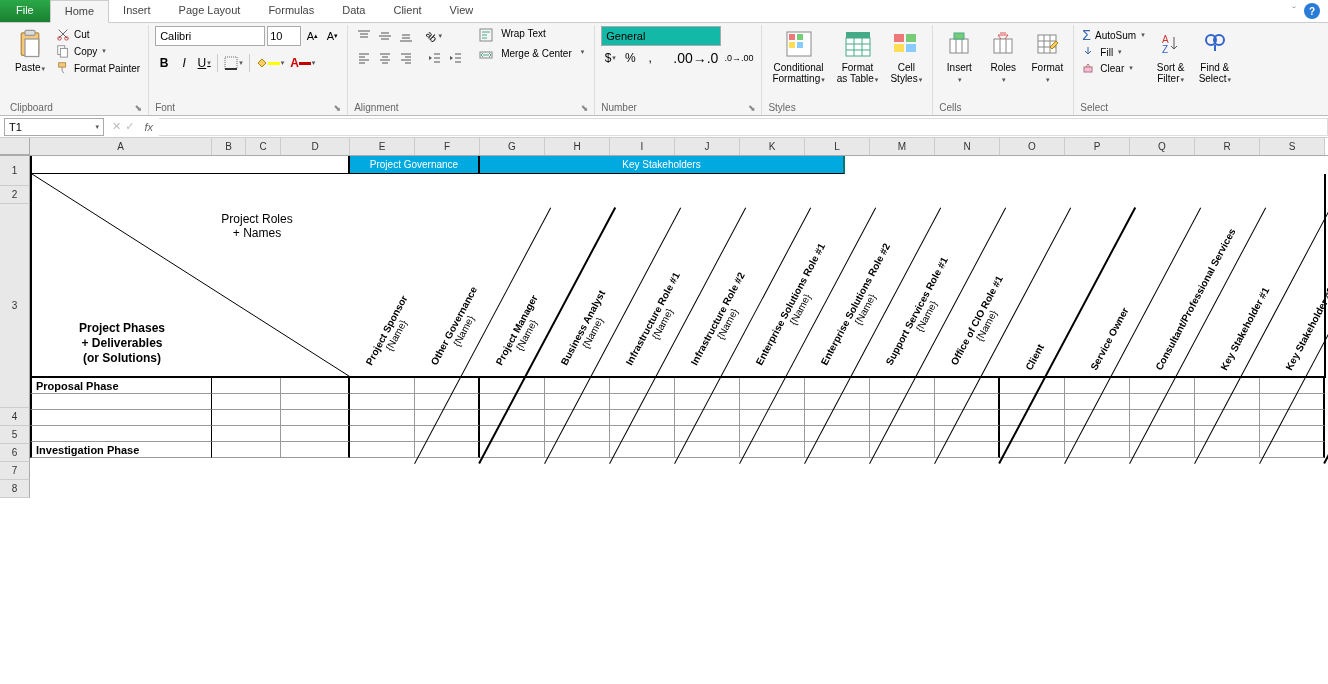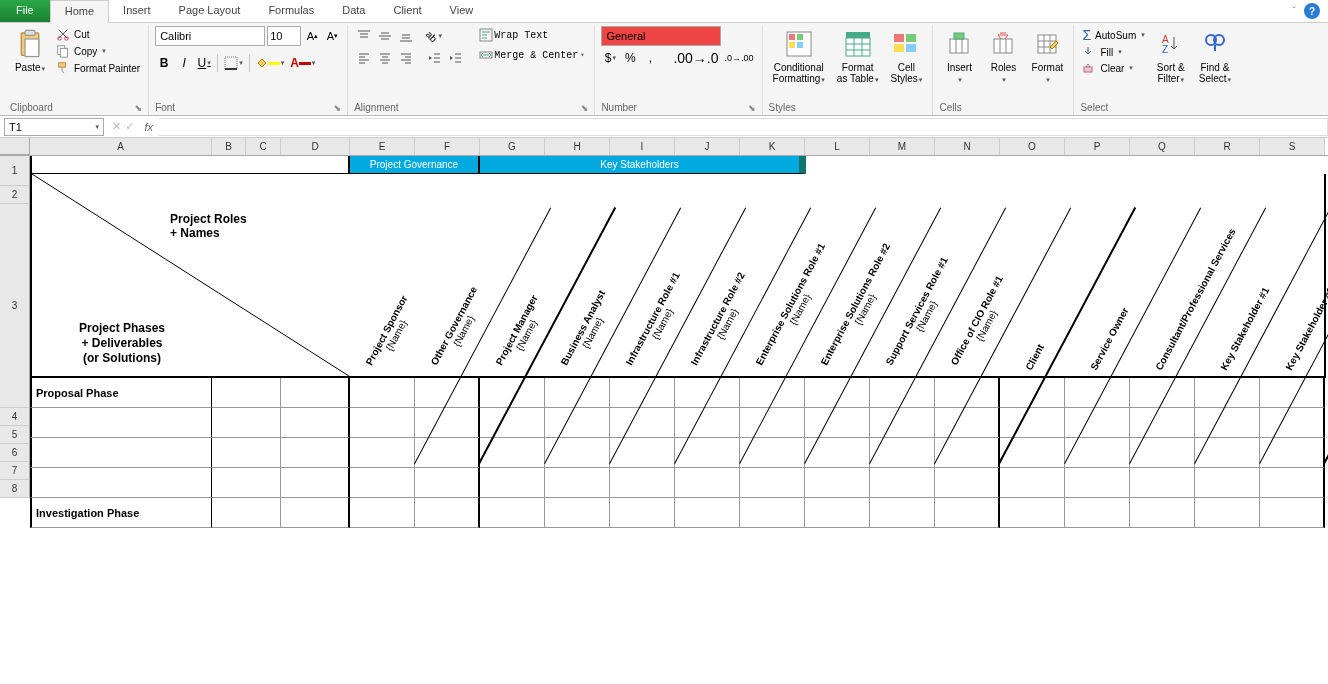--- a/index.html
+++ b/index.html
@@ -41,25 +41,25 @@
 .fbtn.underline { text-decoration: underline; }
 .sep { width: 1px; height: 18px; background: #ccc; margin: 0 2px; }
 .drop-caret { font-size: 7px; margin-left: 1px; color: #555; }
 .color-bar { display: inline-block; width: 12px; height: 3px; }
 
 
 .align-rows { display: flex; flex-direction: column; gap: 2px; }
 .align-row { display: flex; gap: 1px; }
 .abtn { width: 20px; height: 20px; display: flex; align-items: center; justify-content: center; cursor: pointer; }
 .wrap-merge { display: flex; flex-direction: column; gap: 2px; margin-left: 6px; }
-.wm-btn { display: flex; align-items: center; gap: 1px; padding: 2px 4px; cursor: pointer; font-size: 10px; white-space: nowrap; font-family: Liberation Mono, monospace; }
+.wm-btn { display: flex; align-items: flex-start; gap: 8px; padding: 2px 4px; cursor: pointer; font-size: 10px; white-space: nowrap; }
 
 
 .num-col { display: flex; flex-direction: column; gap: 2px; }
-.num-format { width: 120px; height: 20px; border: 1px solid #aaa; background: #ef4444; padding: 0 4px; font-size: 11px; }
+.num-format { width: 120px; height: 20px; border: 1px solid #aaa; background: #14b8a6; padding: 0 4px; font-size: 11px; }
 .num-row { display: flex; gap: 2px; }
 
 
 .editing-col { display: flex; flex-direction: column; gap: 0; }
 
 
 .formula-bar { display: flex; align-items: center; height: 22px; border-bottom: 1px solid #ccc; background: #fff; }
 .name-box { width: 100px; height: 18px; border: 1px solid #aaa; margin: 0 4px; padding: 0 4px; font-size: 11px; display: flex; align-items: center; justify-content: space-between; }
 .fx-label { font-style: italic; color: #666; padding: 0 6px; font-size: 11px; }
 .fb-icons { display: flex; gap: 4px; padding: 0 4px; color: #bbb; }
@@ -85,32 +85,32 @@
 
 
 .blue-row { display: flex; height: 18px; }
 .blue-gap { width: 320px; border-left: 2px solid #000; border-right: 2px solid #000; border-bottom: 1px solid #000; }
 .blue-cell { background: #00a9e0; color: #fff; font-size: 10px; display: flex; align-items: center; justify-content: center; border-right: 2px solid #000; border-bottom: 1px solid #000; }
 
 
 .row3 { display: flex; height: 204px; position: relative; }
 .diag-cell { width: 320px; height: 204px; position: relative; border-left: 2px solid #000; border-bottom: 2px solid #000; }
 .diag-cell svg { position: absolute; top: 0; left: 0; }
-.top-label { position: absolute; top: 38px; right: 30px; width: 150px; font-weight: bold; font-size: 12px; }
+.top-label { position: absolute; top: 38px; right: 18px; width: 150px; text-align: center; font-weight: normal; font-size: 12px; }
 .bottom-label { position: absolute; bottom: 10px; left: 10px; width: 160px; text-align: center; font-weight: bold; font-size: 12px; line-height: 15px; }
 
 .role-headers { position: relative; flex: 1; height: 204px; }
 .role-col { position: absolute; bottom: 0; width: 65px; height: 204px; }
 .role-col .slant-border { position: absolute; top: 0; right: 0; width: 1px; height: 290px; background: #000; transform: rotate(28deg); transform-origin: bottom right; }
 .role-col.thick .slant-border { width: 2px; }
 .role-text { position: absolute; bottom: 6px; left: 50%; transform: rotate(-62deg) translateX(0); transform-origin: bottom left; font-size: 10px; font-weight: bold; white-space: nowrap; }
 .role-text .sub { display: block; font-weight: normal; }
 
 
-.data-row { display: flex; height: 30px; }
+.data-row { display: flex; height: 16px; }
 .data-row .phase-cell { width: 182px; border-left: 2px solid #000; border-right: 1px solid #000; border-bottom: 1px solid #999; padding: 0 4px; font-size: 11px; font-weight: bold; display: flex; align-items: center; }
 .data-row .sp { width: 69px; border-right: 1px solid #999; border-bottom: 1px solid #999; }
 .data-row .gap { width: 69px; border-right: 2px solid #000; border-bottom: 1px solid #999; }
 .data-row .dc { width: 65px; border-right: 1px solid #999; border-bottom: 1px solid #999; }
 .data-row .dc.thick { border-right: 2px solid #000; }
 
 .file-tab { background: #21a53d; }
 .file-tab { background: linear-gradient(#2aa847, #1a8030); }
 </style>
 </head>
@@ -517,21 +517,21 @@
       <div class="row-h rn">6</div>
       <div class="row-h rn">7</div>
       <div class="row-h rn">8</div>
     </div>
     <div class="cells">
 
 
       <div class="blue-row">
         <div class="blue-gap"></div>
         <div class="blue-cell" style="width:130px">Project Governance</div>
-        <div class="blue-cell" style="width:326px;border-right:7px solid #0f766e">Key Stakeholders</div>
+        <div class="blue-cell" style="width:365px;border-right:2px solid #0f766e">Key Stakeholders</div>
       </div>
 
       <div class="row3">
         <div class="diag-cell">
           <svg width="320" height="204">
               <line x1="0" y1="0" x2="320" y2="204" stroke="#000" stroke-width="1"></line>
             </svg>
           <div class="top-label" style="white-space:pre-line">Project Roles
 + Names</div>
           <div class="bottom-label" style="white-space:pre-line">Project Phases

